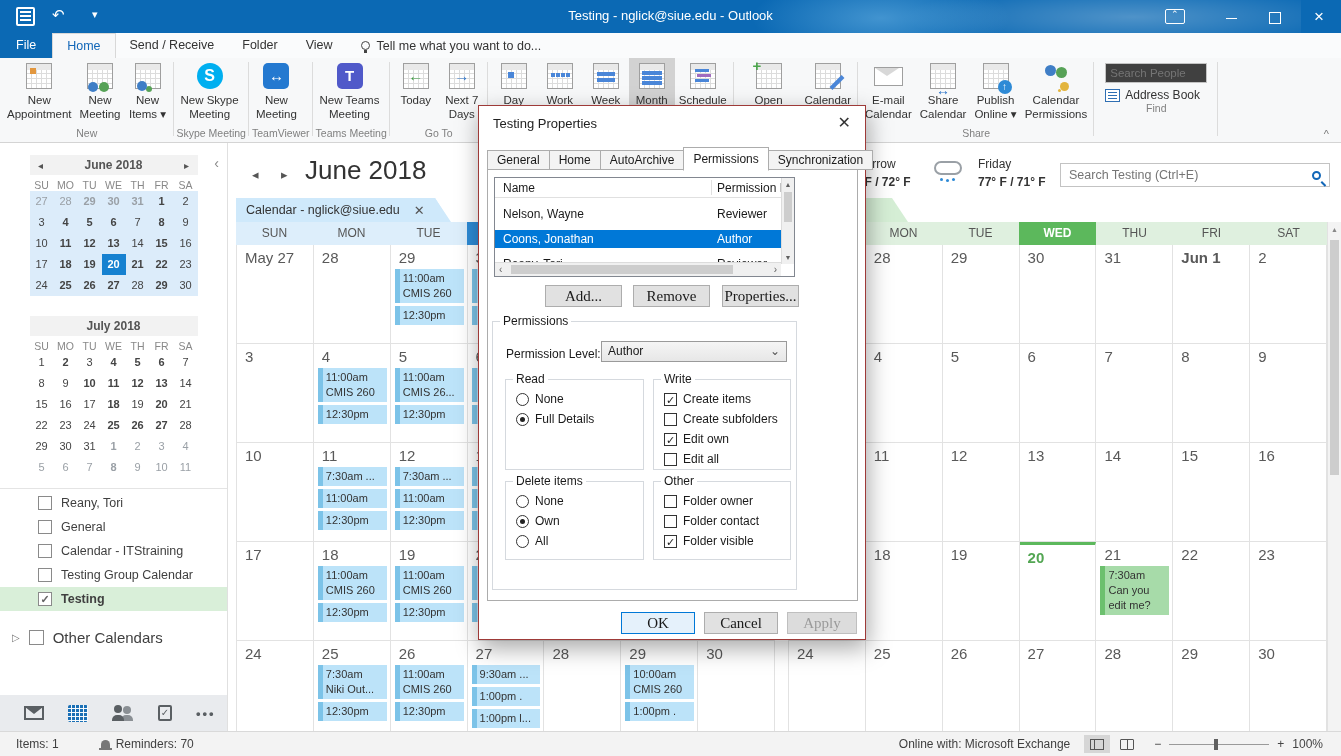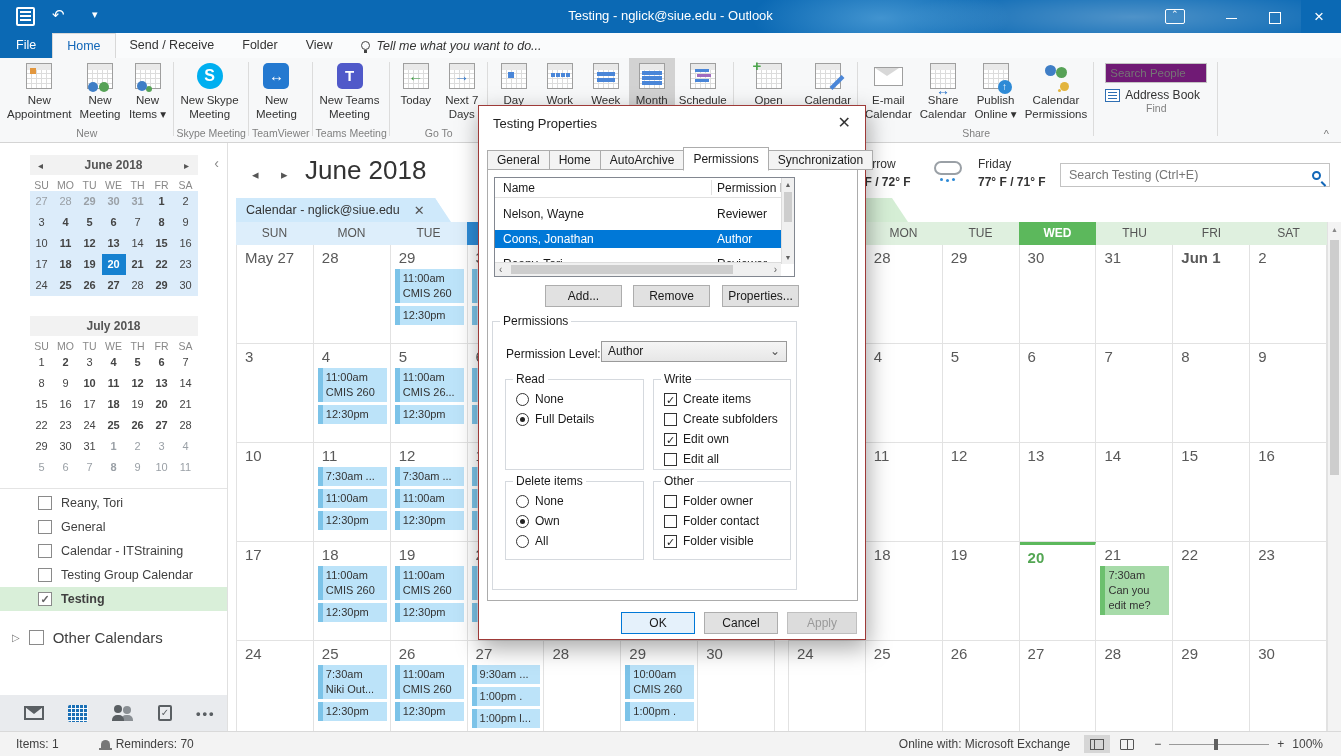--- a/index.html
+++ b/index.html
@@ -23,21 +23,21 @@
   .winbtn { width:44px; text-align:center; color:#fff; font-size:15px; height:33px; line-height:33px; }
   .btn-min::after { content:""; display:inline-block; width:11px; height:1px; background:#fff; vertical-align:middle; }
   .btn-max::after { content:""; display:inline-block; width:10px; height:10px; border:1px solid #fff; vertical-align:middle; }
   .btn-close { font-size:17px; }
 
   
   .menubar { position:absolute; left:0; top:33px; width:1341px; height:25px; background:#fafbfc; display:flex; align-items:stretch; font-size:12.5px; color:#333; }
   .mtab { padding:0 14px; line-height:25px; }
   .mtab.file { background:#0b69b4; color:#fff; padding:0 16px; }
   .mtab.active { background:#f7f8f9; color:#1267b8; border:1px solid #d8d8d8; border-bottom:none; }
-  .tellme { display:flex; align-items:center; gap:7px; margin-left:14px; color:#333;font-style:italic; }
+  .tellme { display:flex; align-items:center; gap:7px; margin-left:14px; color:#333; }
   .bulb { width:9px; height:9px; border:1.5px solid #444; border-radius:50%; position:relative; display:inline-block; }
   .bulb::after { content:""; position:absolute; left:2px; bottom:-4px; width:3px; height:3px; background:#444; }
 
   
   .ribbon { position:absolute; left:0; top:58px; width:1341px; height:85px; background:#f7f8f9; border-bottom:1px solid #d4d4d4; display:flex; }
   .rgroup { display:flex; flex-direction:column; position:relative; padding:0 3px; }
   .rgroup::after { content:""; position:absolute; right:0; top:4px; bottom:6px; width:1px; background:#dcdcdc; }
   .rbuttons { display:flex; align-items:flex-start; flex:1; }
   .rbtn { min-width:46px; padding:0 4px; text-align:center; font-size:11.5px; color:#333; height:68px; }
   .rbtn.sel { background:#d2d2d2; }
@@ -68,21 +68,21 @@
   .ic-sched::after { content:""; position:absolute; left:9px; top:8px; width:14px; height:3px; background:#4a86d8; box-shadow:2px 5px 0 #a06cc0, 0 10px 0 #4a86d8; }
   .ic-cal-open::after { content:"+"; position:absolute; left:1px; top:-3px; color:#4ca64c; font:bold 15px/1 "Liberation Sans",sans-serif; }
   .ic-cal-groups::after { content:""; position:absolute; right:6px; bottom:2px; width:4px; height:17px; background:#4a86d8; transform:rotate(45deg); }
   .ic-email-cal::before { content:""; position:absolute; left:3px; top:6px; width:27px; height:17px; background:#fff; border:1px solid #9f9f9f; }
   .ic-email-cal::after { content:""; position:absolute; left:4px; top:7px; border-left:12px solid transparent; border-right:12px solid transparent; border-top:8px solid #d8d8d8; }
   .ic-share-cal::after { content:"↔"; position:absolute; left:0; right:0; bottom:-4px; text-align:center; color:#2e74c8; font:bold 14px/1 "Liberation Sans",sans-serif; }
   .ic-publish::after { content:"↑"; position:absolute; right:1px; bottom:-1px; width:14px; height:14px; border-radius:50%; background:#2e8ad6; color:#fff; font:bold 10px/14px "Liberation Sans",sans-serif; text-align:center; }
   .ic-cal-perms::before { content:""; position:absolute; left:6px; top:4px; width:11px; height:11px; border-radius:50%; background:#3f7ec6; box-shadow:11px 2px 0 #57a257; }
   .ic-cal-perms::after { content:""; position:absolute; right:4px; bottom:2px; width:9px; height:9px; border-radius:50%; background:#e3b53e; box-shadow:-5px 4px 0 -3px #e3b53e; }
   .findgrp { padding:5px 8px 0 8px; display:flex; flex-direction:column; gap:5px; }
-  .spbox { width:102px; height:20px; border:1px solid #c3c3c3; background:#701a75; font-size:11.5px; color:#9a9a9a; padding:0 4px; font-family:"Liberation Sans",sans-serif; }
+  .spbox { width:102px; height:20px; border:1px solid #c3c3c3; background:#404040; font-size:11.5px; color:#9a9a9a; padding:0 4px; font-family:"Liberation Sans",sans-serif; }
   .abrow { display:flex; align-items:center; gap:5px; font-size:12px; color:#333; }
   .abico { width:15px; height:13px; border:1px solid #2f6fb3; background:#fff; position:relative; }
   .abico::after { content:""; position:absolute; left:2px; top:2px; width:9px; height:1px; background:#2f6fb3; box-shadow:0 3px 0 #2f6fb3, 0 6px 0 #2f6fb3; }
 
   
   .sidebar { position:absolute; left:0; top:143px; width:228px; bottom:25px; background:#fff; border-right:1px solid #e0e0e0; overflow:hidden; }
   .side-collapse { position:absolute; right:8px; top:12px; color:#888; font-size:14px; }
   .minical { width:168px; margin:0 auto; }
   .minical.june { margin-top:12px; }
   .minical.july { margin-top:20px; }
@@ -200,21 +200,21 @@
   .prow .c2 { position:absolute; left:222px; white-space:nowrap; }
   .prow.sel { background:#0078d7; color:#fff; }
   .vscroll { position:absolute; right:0; top:0; width:13px; height:86px; background:#f0f0f0; border-left:1px solid #dcdcdc; }
   .vscroll .a { position:absolute; left:0; right:0; text-align:center; font-size:7px; color:#606060; }
   .vscroll .a.up { top:3px; } .vscroll .a.dn { bottom:3px; }
   .vscroll .th { position:absolute; left:2px; top:14px; width:8px; height:30px; background:#cdcdcd; }
   .hscroll { position:absolute; left:0; bottom:0; right:13px; height:14px; background:#f0f0f0; border-top:1px solid #dcdcdc; }
   .hscroll .a { position:absolute; top:0; font-size:10px; color:#606060; line-height:13px; }
   .hscroll .a.lt { left:4px; } .hscroll .a.rt { right:4px; }
   .hscroll .th { position:absolute; left:16px; top:2px; width:222px; height:9px; background:#cdcdcd; }
-  .dbtn { position:absolute; height:22px; background:#e1e1e1; border:1px solid #adadad; text-align:center; line-height:20px; font-size:12px; color:#1a1a1a; }
+  .dbtn { position:absolute; height:22px; background:#e1e1e1; border:1px solid #adadad; text-align:center; line-height:20px; font-size:15px; color:#1a1a1a;font-family:Liberation Serif, serif; }
   .dbtn.add { left:57px; top:115px; width:77px; }
   .dbtn.remove { left:145px; top:115px; width:77px; }
   .dbtn.props { left:234px; top:115px; width:77px; }
   fieldset.gb { position:absolute; border:1px solid #d5d9de; background:transparent; }
   fieldset.gb legend { font-size:12px; color:#1a1a1a; margin-left:7px; padding:0 3px; }
   .gb-perms { left:4px; top:144px; width:305px; height:276px; }
   .plevel-label { position:absolute; left:13px; top:19px; }
   .combo { position:absolute; left:108px; top:13px; width:186px; height:21px; background:linear-gradient(#f5f5f5,#e7e7e7); border:1px solid #9a9a9a; line-height:19px; padding-left:6px; }
   .combo .chev { position:absolute; right:6px; top:0; color:#555; }
   .gb-read { left:12px; top:44px; width:139px; height:98px; }

